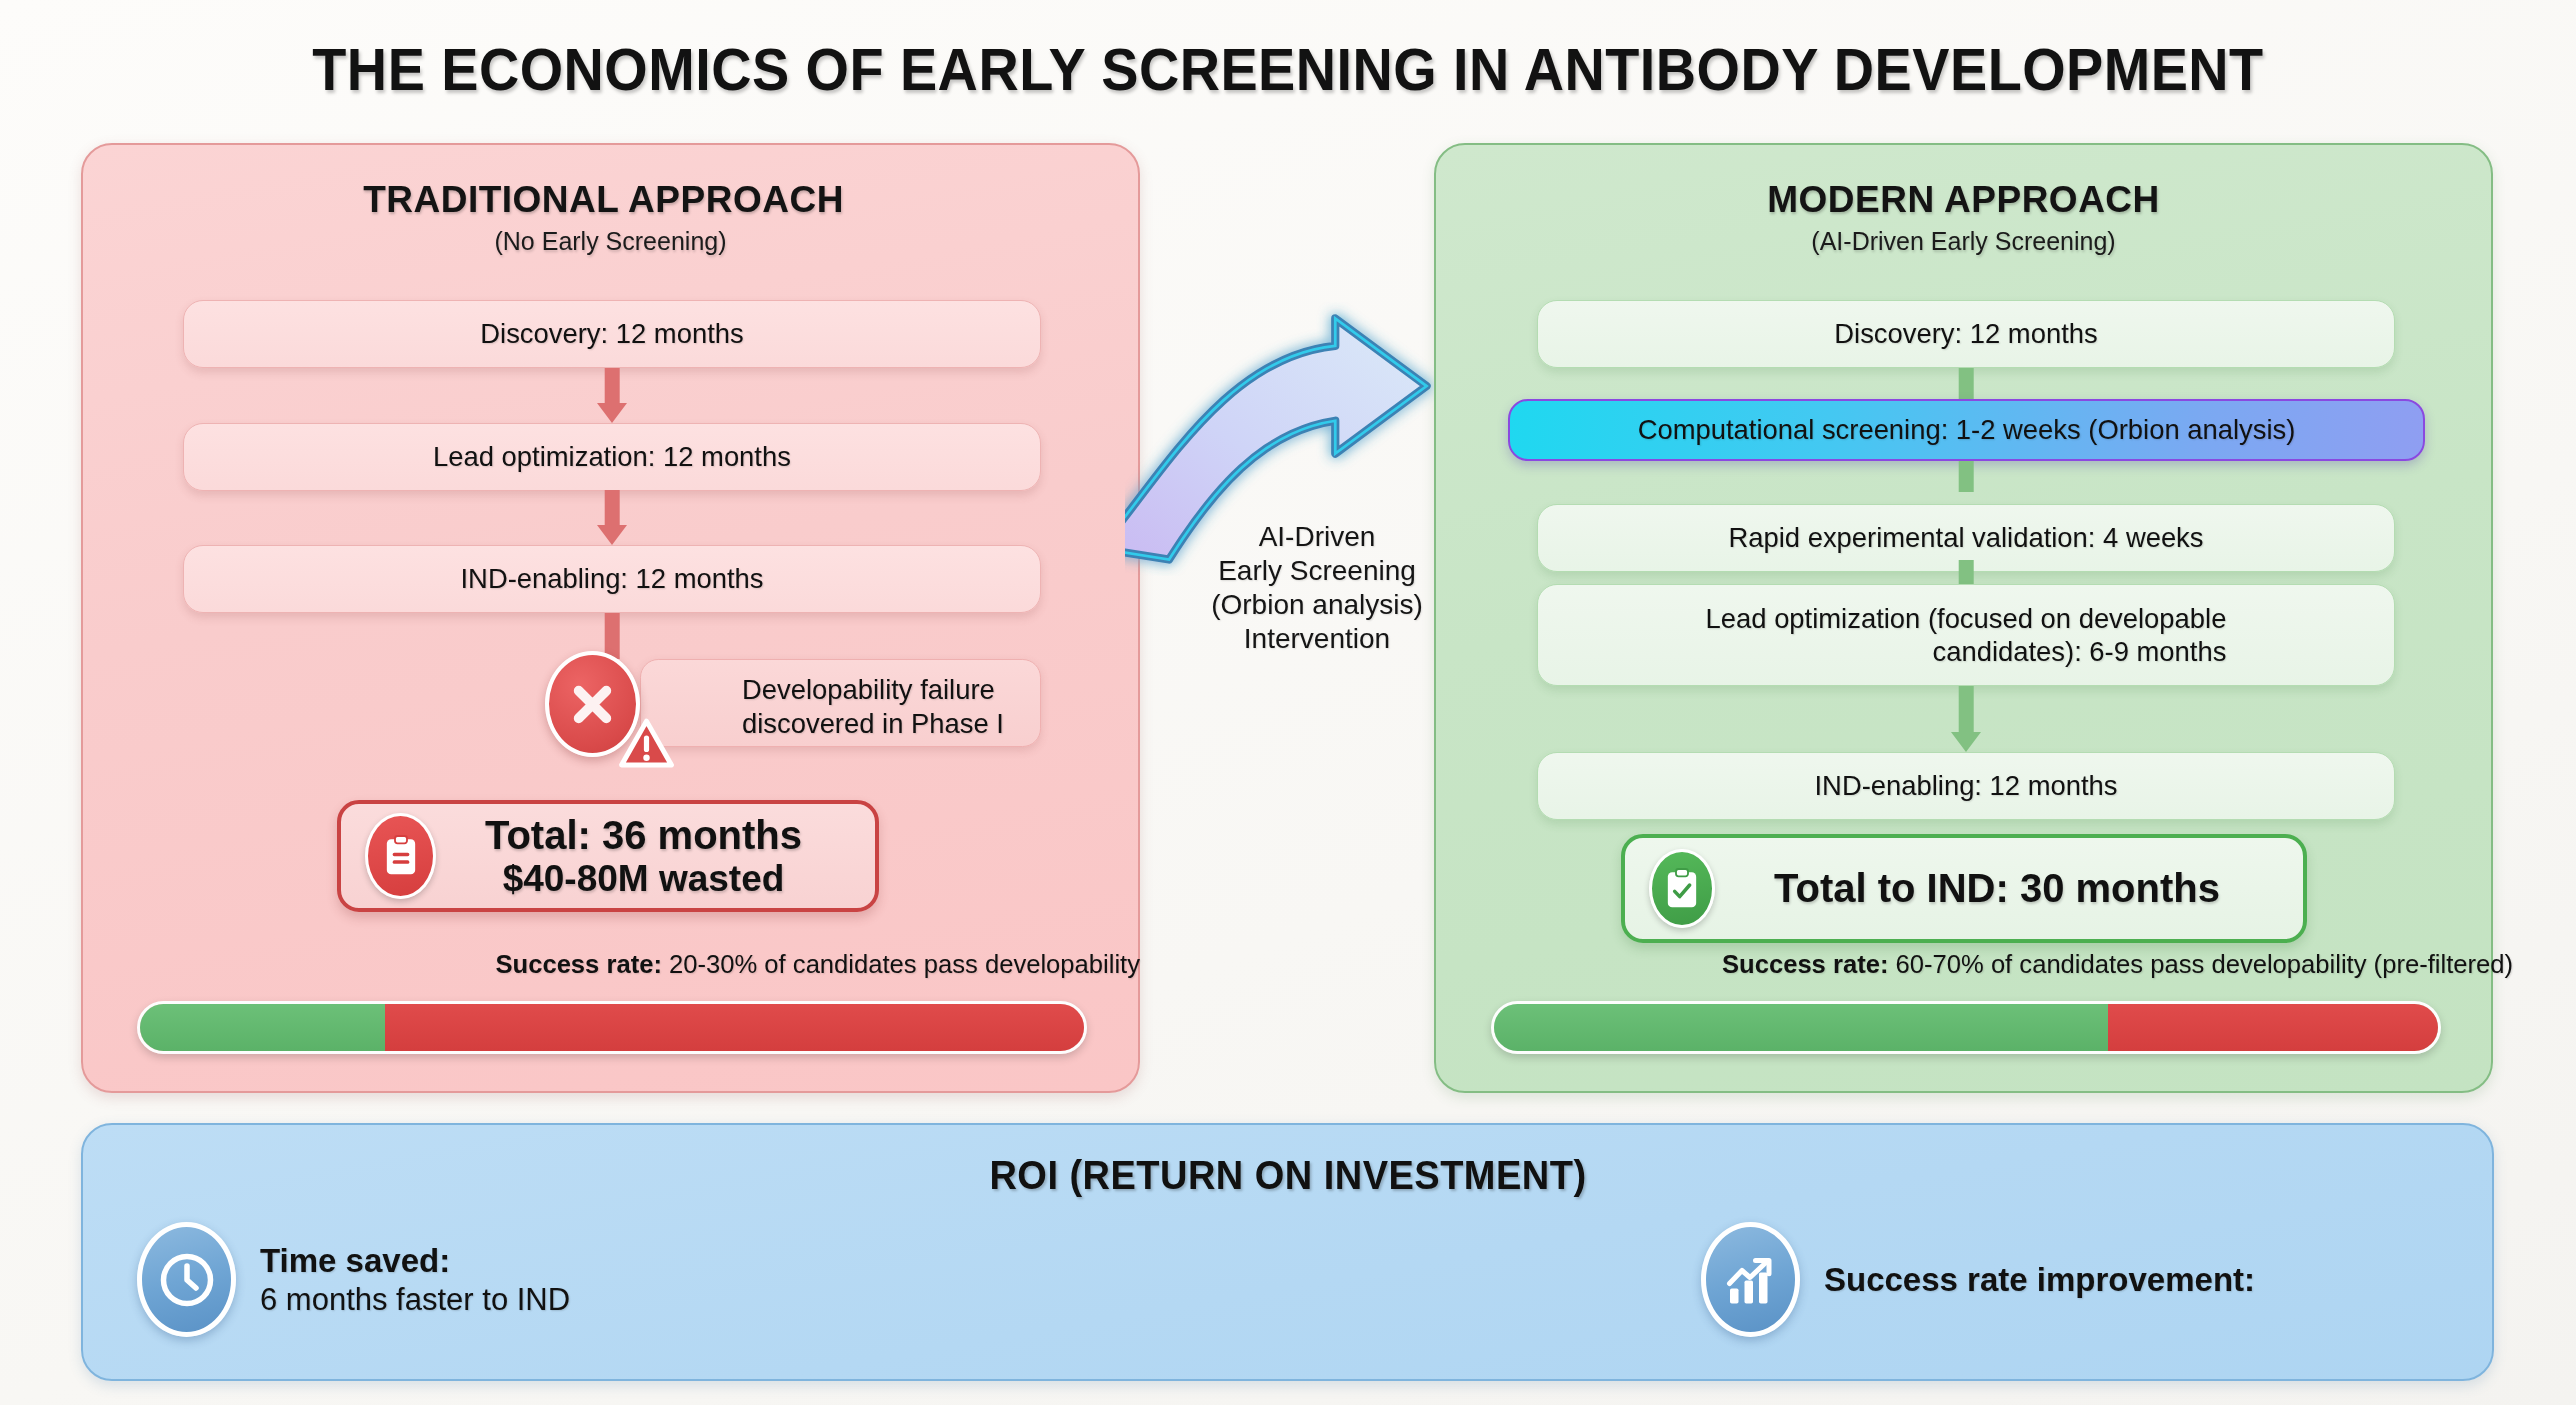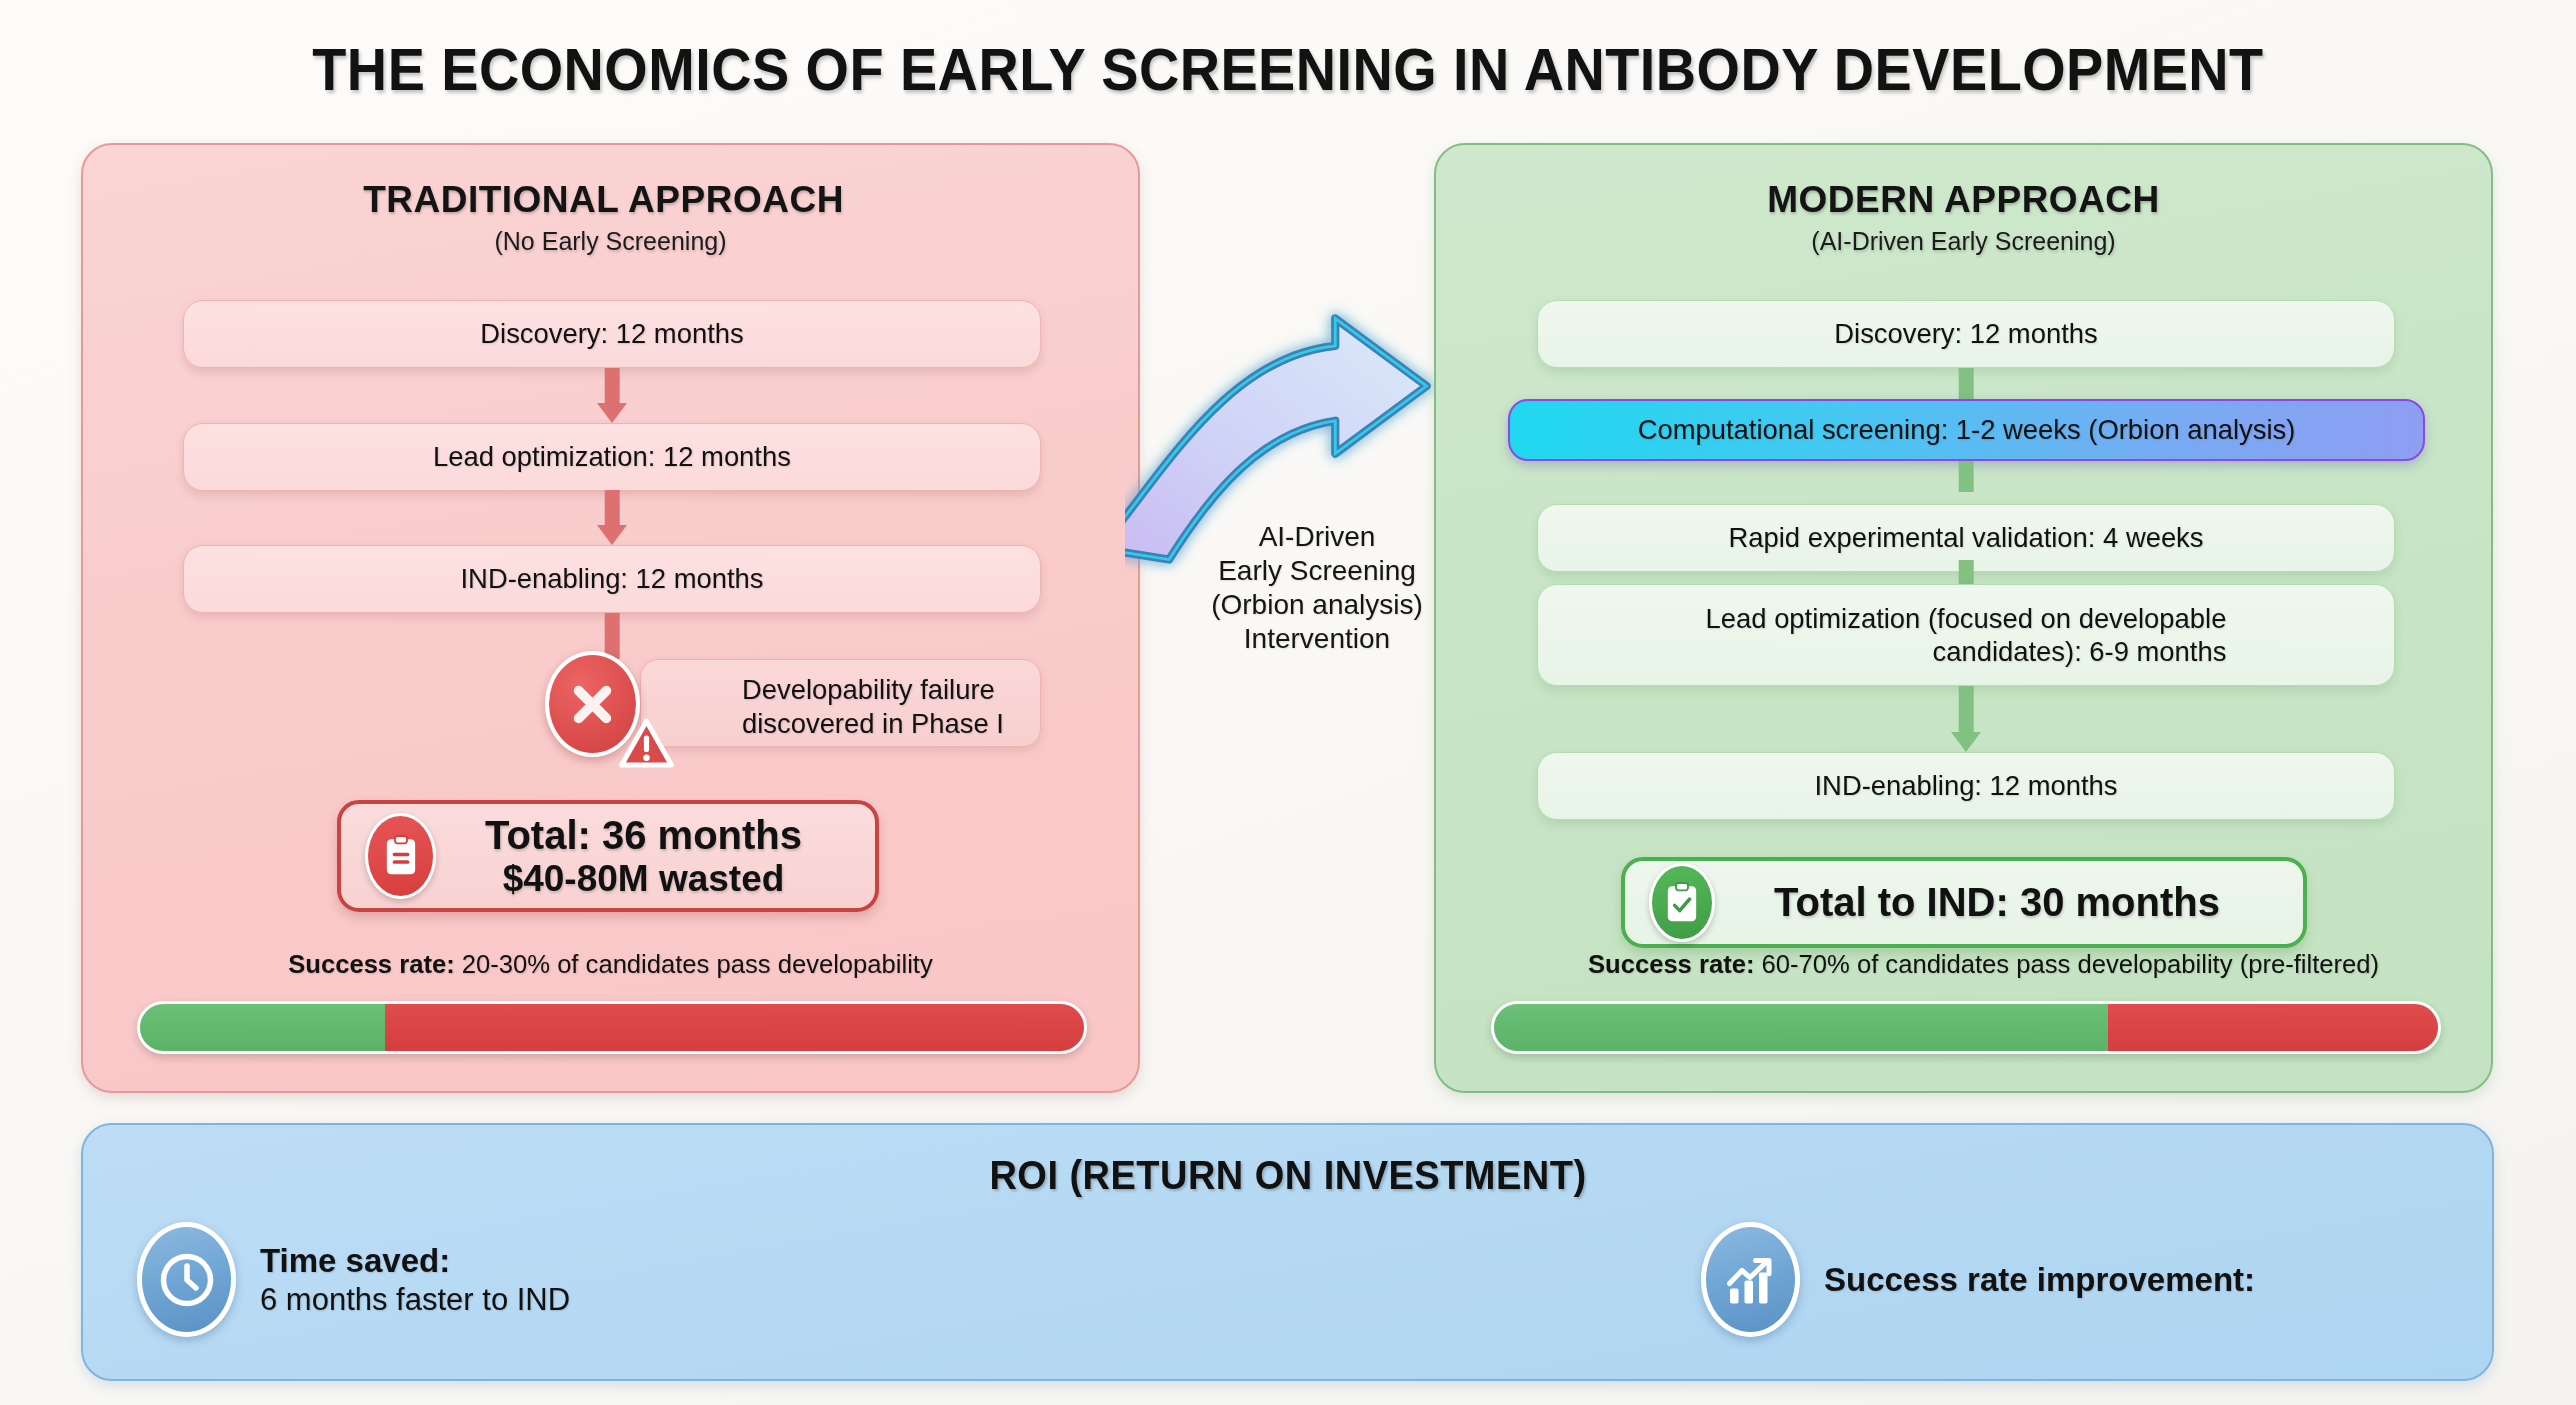--- a/index.html
+++ b/index.html
@@ -147,21 +147,21 @@
     font-size: 40px; font-weight: 800; color: #111; line-height: 1.12;
     text-shadow: 0.9px 1.8px 2.7px rgba(0,0,0,0.2);
   }
   .total-sub {
     font-size: 37px; font-weight: 600; color: #111; line-height: 1.12;
     text-shadow: 0.9px 1.8px 2.7px rgba(0,0,0,0.18);
   }
 
   
   .success-line {
-    position: absolute; text-align: center; left: 0; width: 100%;
+    position: absolute; text-align: right; left: 0; width: 100%;
     font-size: 25.6px; color: #111;
     text-shadow: 0.9px 0.9px 1.8px rgba(0,0,0,0.14);
   }
   .success-line b { font-weight: 800; }
   .bar {
     position: absolute; height: 53px; border-radius: 26.5px; overflow: hidden;
     border: 3.7px solid #fdfdfd;
     box-shadow: 0 3.7px 8.2px rgba(0,0,0,0.17);
     display: flex;
   }
@@ -331,21 +331,21 @@
     </span>
   </div>
 
   <div class="conn conn-green" style="left:1537px;top:686px;width:858px;height:66px;">
     <div class="shaft" style="height:46px;"></div>
       <div class="head"></div>
   </div>
 
   <div class="step step-green" style="left:1537px;top:752px;width:858px;height:68px;">IND-enabling: 12 months</div>
 
-  <div class="total-box total-green" style="left:1621px;top:834px;width:686px;height:91px;padding:0 24px;margin-top:23px;">
+  <div class="total-box total-green" style="left:1621px;top:834px;width:686px;height:109px;padding:0 24px;">
     <div class="clip-icon clip-green" style="width:66px;height:79px;">
       <svg viewBox="0 0 24 26">
         <rect x="3.5" y="3" width="17" height="21" rx="2.6" fill="#fff"></rect>
         <rect x="8.4" y="1" width="7.2" height="4.4" rx="1.5" fill="#fff" stroke="#3f9c46" stroke-width="1.1"></rect>
         <path d="M7.6 14.4 L10.6 17.6 L16.6 10.6" stroke="#3f9c46" stroke-width="2.1" fill="none" stroke-linecap="round" stroke-linejoin="round"></path>
       </svg>
     </div>
     <div class="total-lines">
       <div class="total-main">Total to IND: 30 months</div>
     </div>

